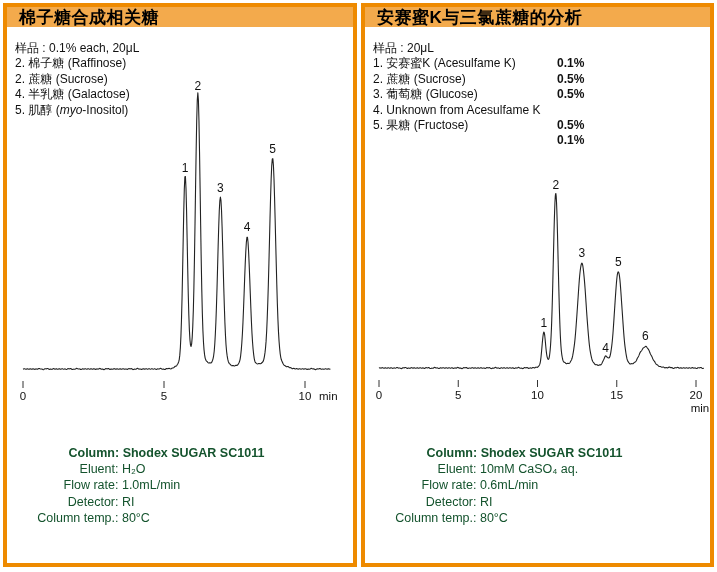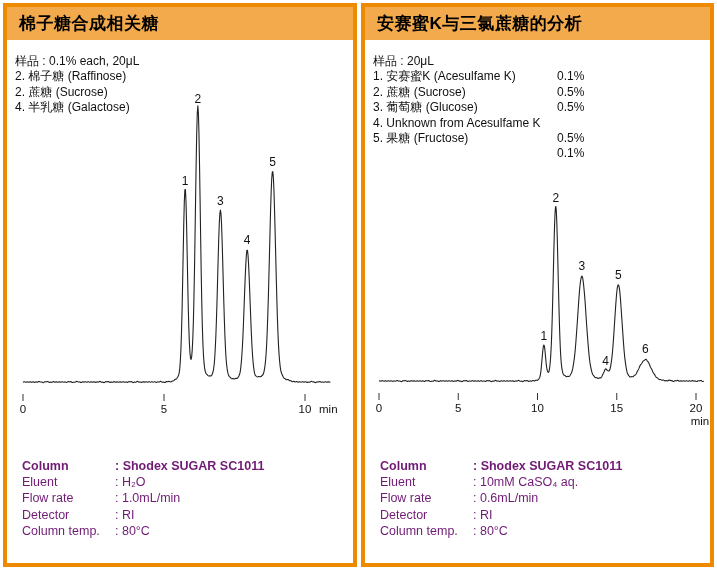--- a/index.html
+++ b/index.html
@@ -7,30 +7,30 @@
     position:relative;width:717px;height:572px;background:#ffffff;overflow:hidden;
     font-family:"Liberation Sans","DejaVu Sans",sans-serif;color:#111;
   }
   .panel{
     position:absolute;top:3px;height:564px;box-sizing:border-box;
     border:4px solid var(--border-orange,#EE8A00);background:#fff;
   }
   .panel.left{left:3px;width:354px;}
   .panel.right{left:361px;width:353px;}
   .panel-header{
-    height:33px;background:var(--header-orange,#F3AA4C);
+    height:20px;background:var(--header-orange,#F3AA4C);
     display:flex;align-items:center;padding-left:12px;box-sizing:border-box;
   }
   .panel-title{font-size:17px;font-weight:bold;color:#000;letter-spacing:0.5px;}
   .panel-body{position:relative;height:523px;}
   .chart-svg{position:absolute;left:0;top:0;}
   .sample-block{position:absolute;left:8px;top:14px;font-size:12px;line-height:15.4px;color:#111;}
   .sample-row{position:relative;white-space:nowrap;}
-  .pct{position:absolute;left:184px;top:0;}
-  .conditions{position:absolute;left:15px;top:418px;font-size:12.5px;line-height:16.2px;color:#701a75;}
+  .pct{position:absolute;left:184px;top:0;font-weight:bold;}
+  .conditions{position:absolute;left:15px;top:418px;font-size:12.5px;line-height:16.2px;color:#14532d;text-align:right;}
   .cond-row{display:flex;}
   .cond-label{width:93px;flex:0 0 auto;}
   .cond-row.bold{font-weight:bold;}
   em.myo{font-style:italic;}
 </style>
 </head>
 <body>
 
 <div class="page">
 
@@ -52,20 +52,21 @@
           <text x="190.84" y="63" text-anchor="middle" font-size="12" fill="#111">2</text>
           <text x="213.4" y="165" text-anchor="middle" font-size="12" fill="#111">3</text>
           <text x="240.19" y="204" text-anchor="middle" font-size="12" fill="#111">4</text>
           <text x="265.57" y="126" text-anchor="middle" font-size="12" fill="#111">5</text>
         </svg>
       <div class="sample-block">
         <div class="sample-row">样品 : 0.1% each, 20μL</div>
         <div class="sample-row">2. 棉子糖 (Raffinose)</div>
         <div class="sample-row">2. 蔗糖 (Sucrose)</div>
         <div class="sample-row">4. 半乳糖 (Galactose)</div>
+        <div class="sample-row"><span>5. 肌醇 (</span><em class="myo">myo</em><span>-Inositol)</span></div>
       </div>
       <div class="conditions">
         <div class="cond-row bold">
             <span class="cond-label">Column</span>
             <span class="cond-value">: Shodex SUGAR SC1011</span>
           </div>
         <div class="cond-row">
             <span class="cond-label">Eluent</span>
             <span class="cond-value">: H₂O</span>
           </div>

